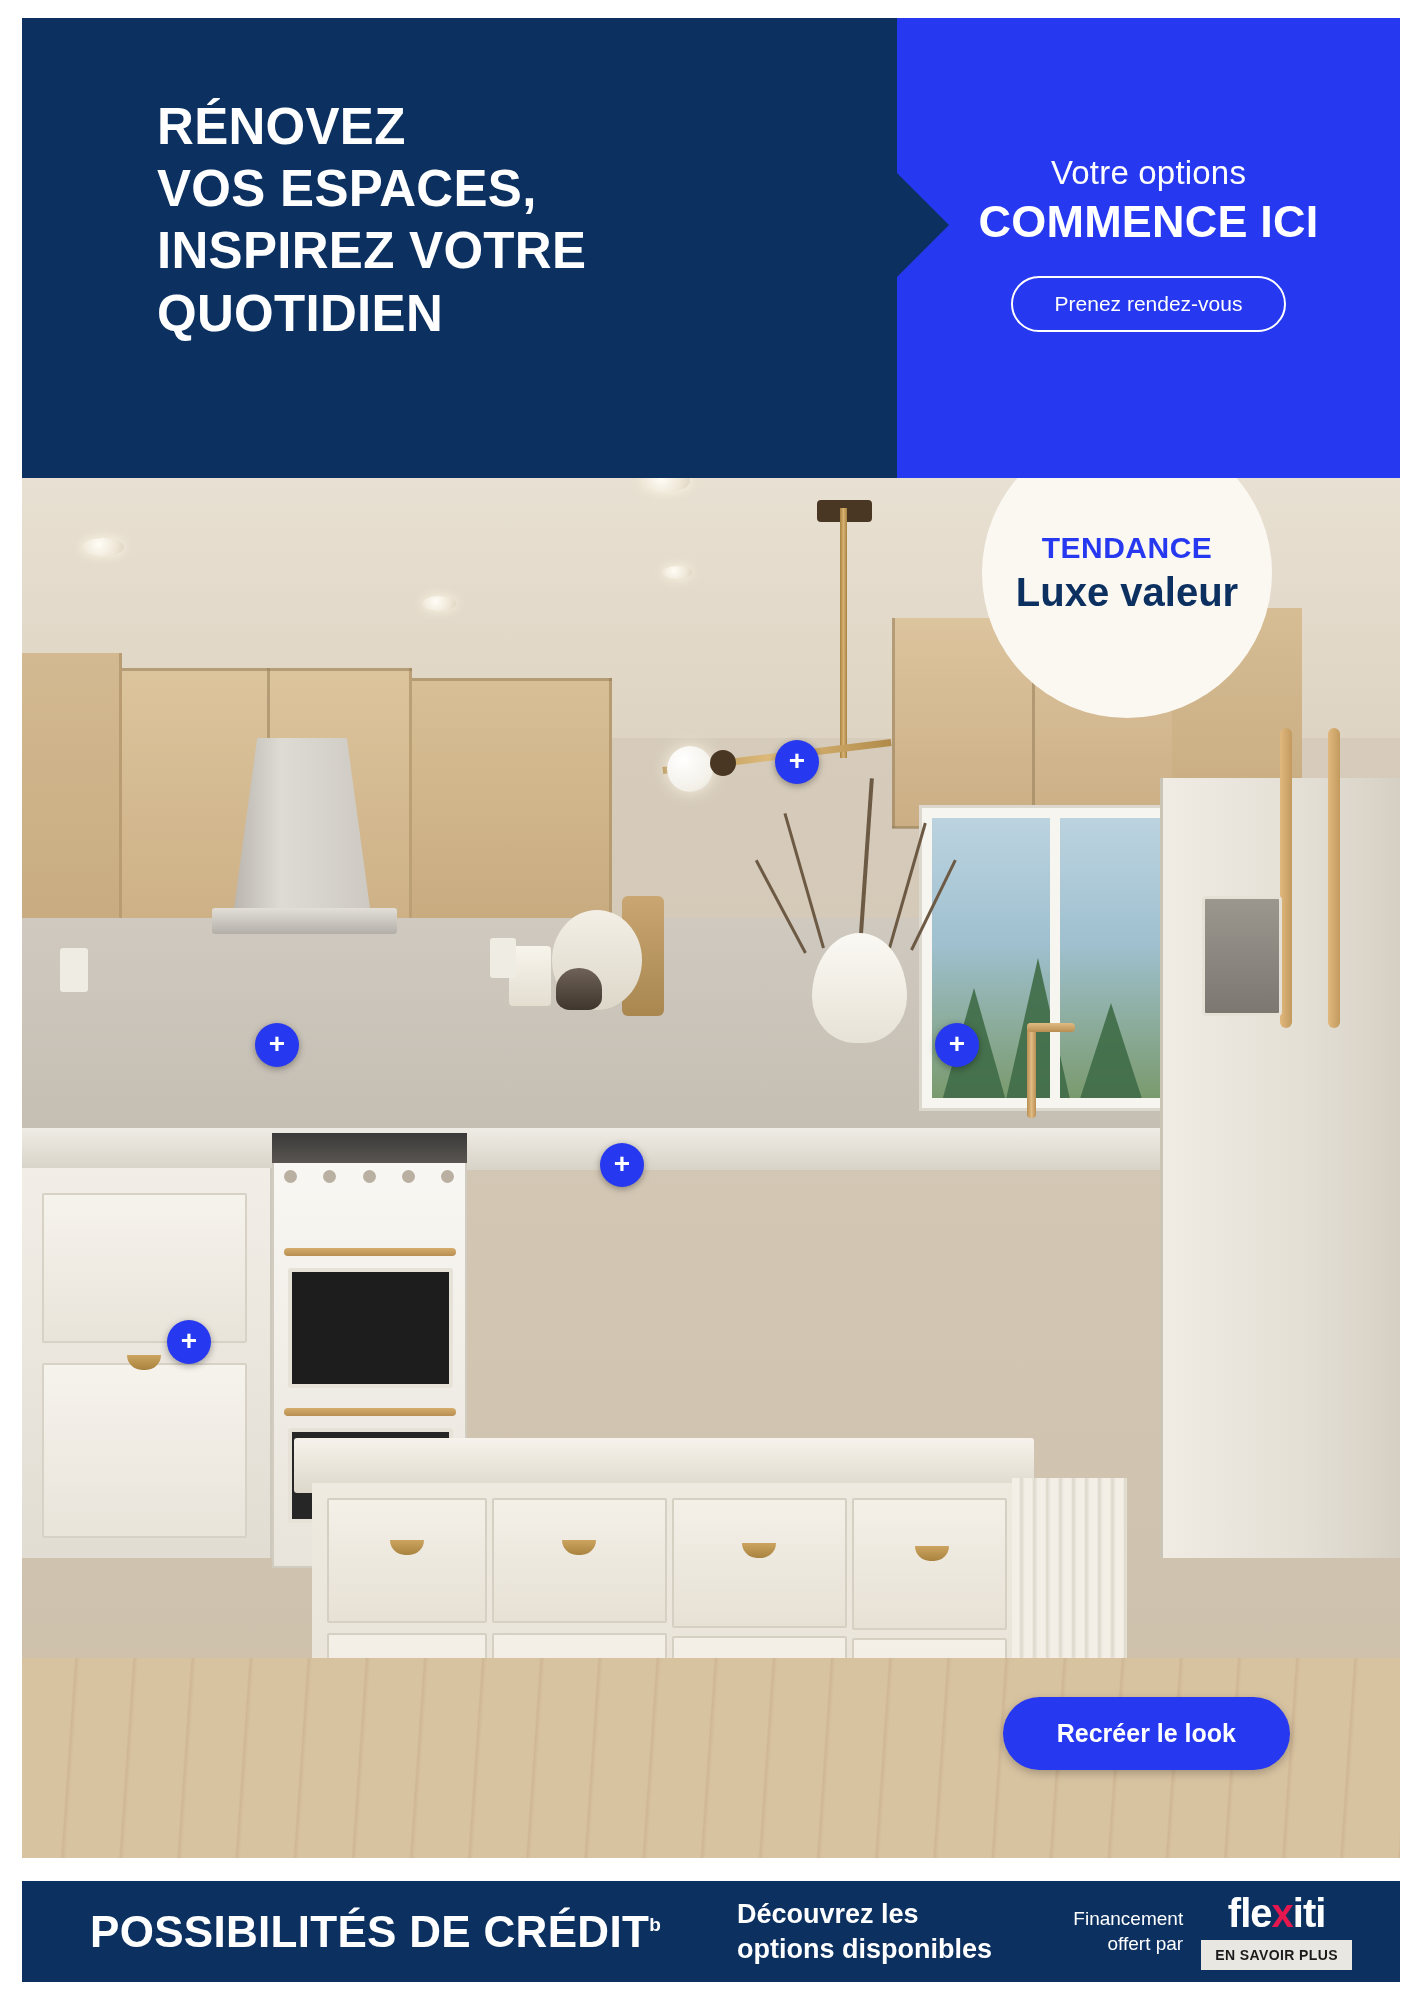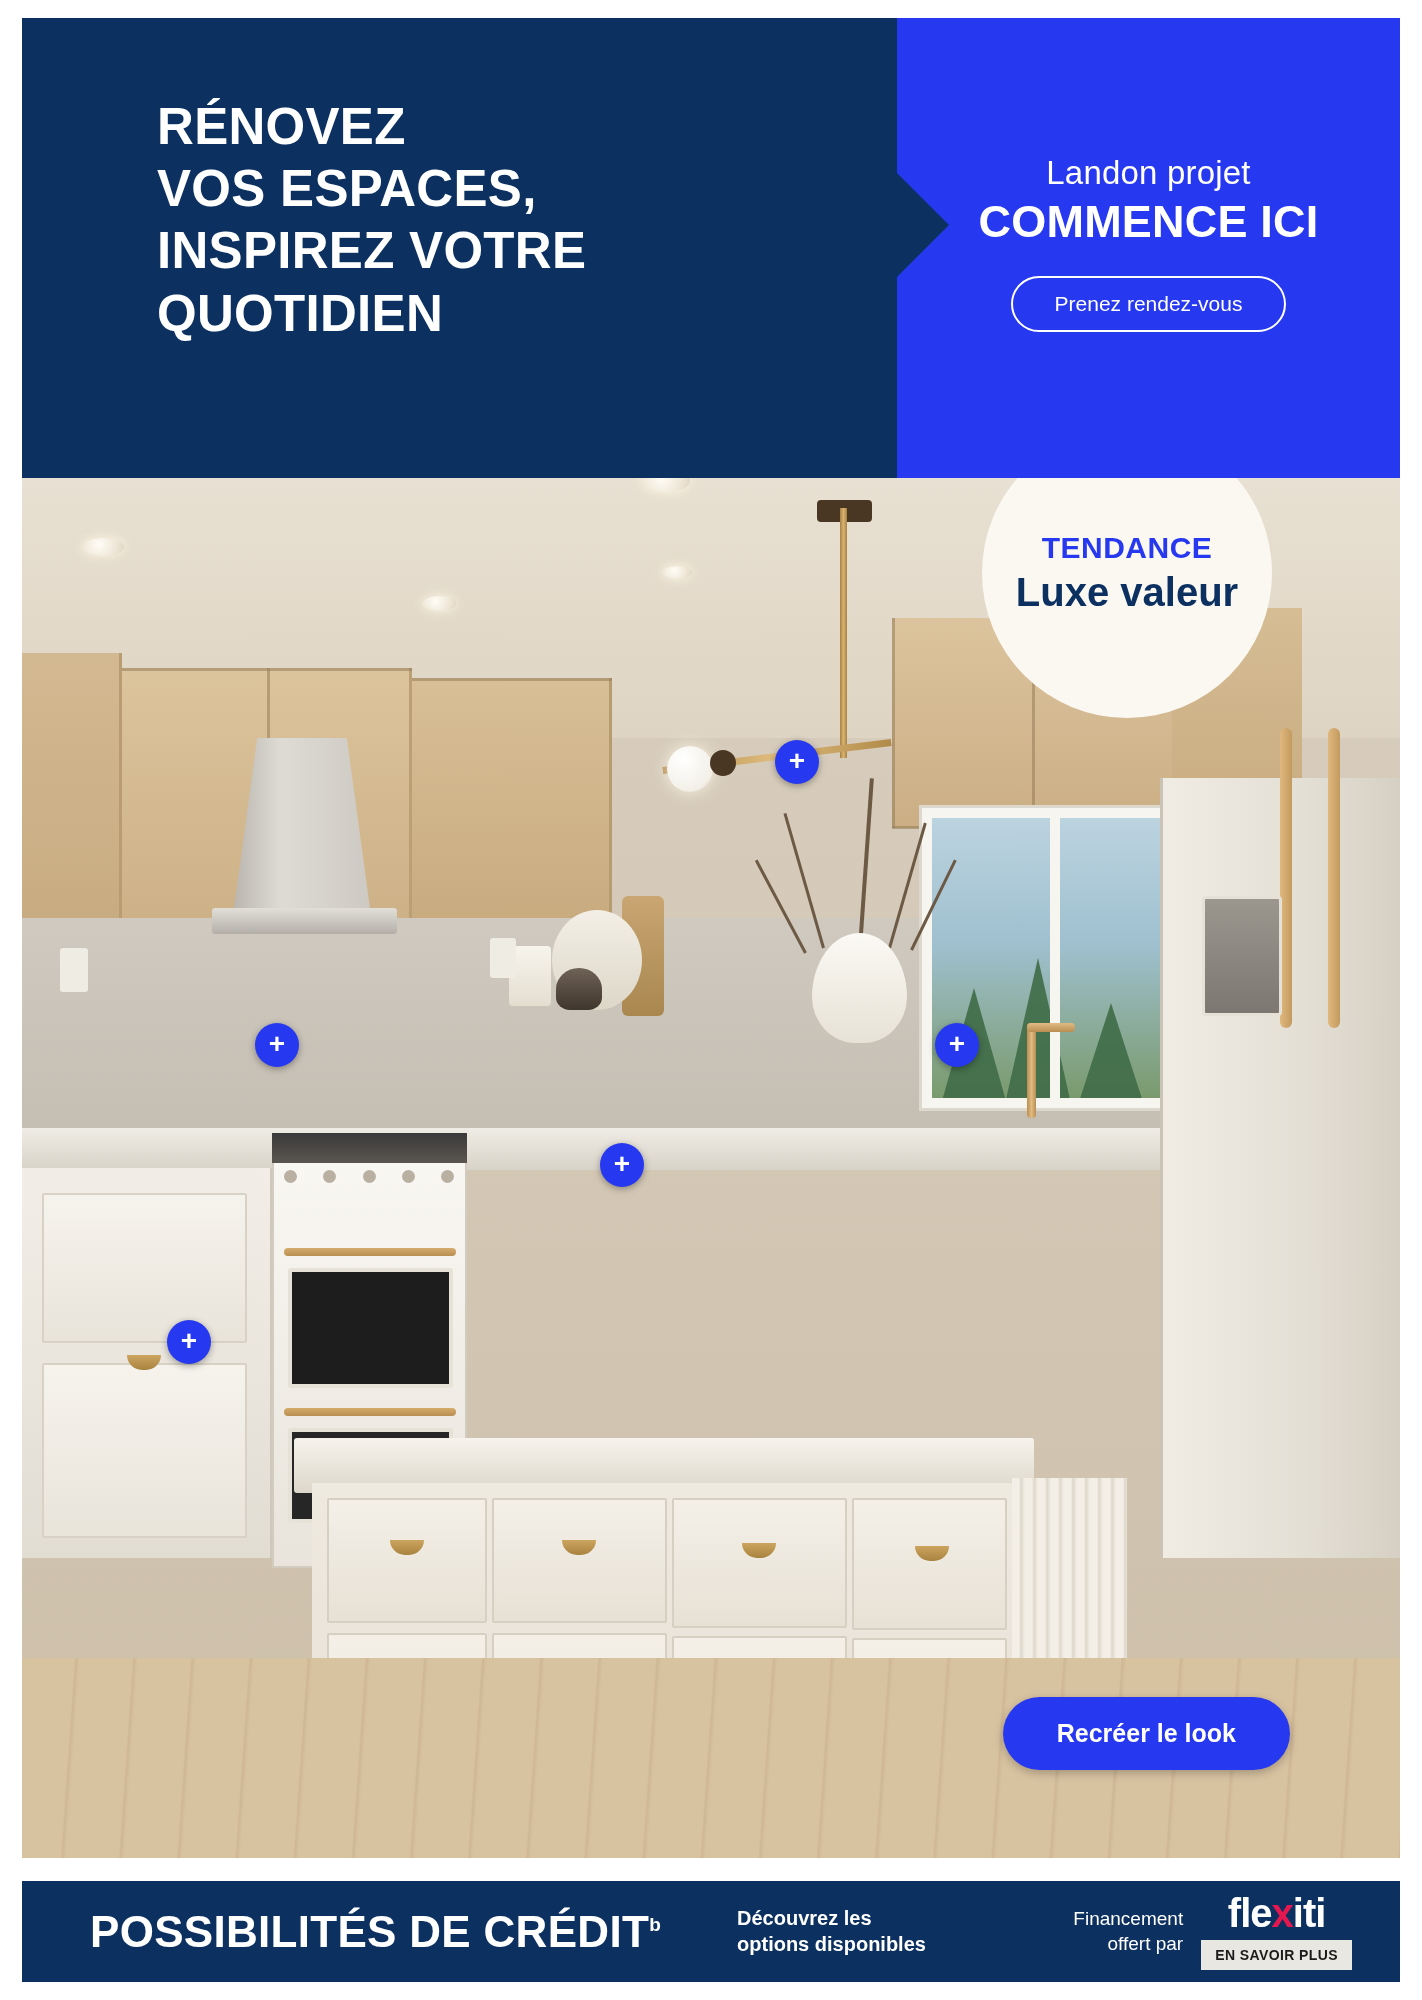--- a/index.html
+++ b/index.html
@@ -352,21 +352,21 @@
     width: 1378px; height: 101px;
     background: #0c3161;
     display: flex; align-items: center;
   }
   .footer-title {
     color: #ffffff; font-size: 44px; font-weight: 800;
     letter-spacing: 0.3px; margin-left: 68px; white-space: nowrap;
   }
   .footer-title sup { font-size: 19px; vertical-align: super; font-weight: 700; }
   .footer-mid {
-    color: #ffffff; font-size: 20px; font-weight: 700; line-height: 1.28;
+    color: #ffffff; font-size: 27px; font-weight: 700; line-height: 1.28;
     margin-left: 76px;
   }
   .footer-right {
     margin-left: auto; margin-right: 48px;
     display: flex; align-items: center; gap: 18px;
   }
   .fin-text {
     color: #ffffff; font-size: 19px; line-height: 1.3; text-align: right;
   }
   .flexiti-block { display: flex; flex-direction: column; align-items: center; gap: 7px; }
@@ -391,21 +391,21 @@
 
     <div class="header-left">
       <h1 style="white-space: pre-line;">RÉNOVEZ
 VOS ESPACES,
 INSPIREZ VOTRE
 QUOTIDIEN</h1>
       <div class="header-arrow"></div>
     </div>
 
     <div class="header-right">
-      <div class="hr-sub">Landon projet</div>
+      <div class="hr-sub">Votre options</div>
       <div class="hr-title">COMMENCE ICI</div>
       <button class="hr-btn">Prenez rendez-vous</button>
     </div>
   </div>
 
   <div class="hero">
 
     <div class="ceiling"></div>
     <div class="pot-light" style="left:620px; top:-8px; width:48px; height:22px;"></div>
     <div class="pot-light" style="left:60px; top:60px; width:42px; height:18px;"></div>

